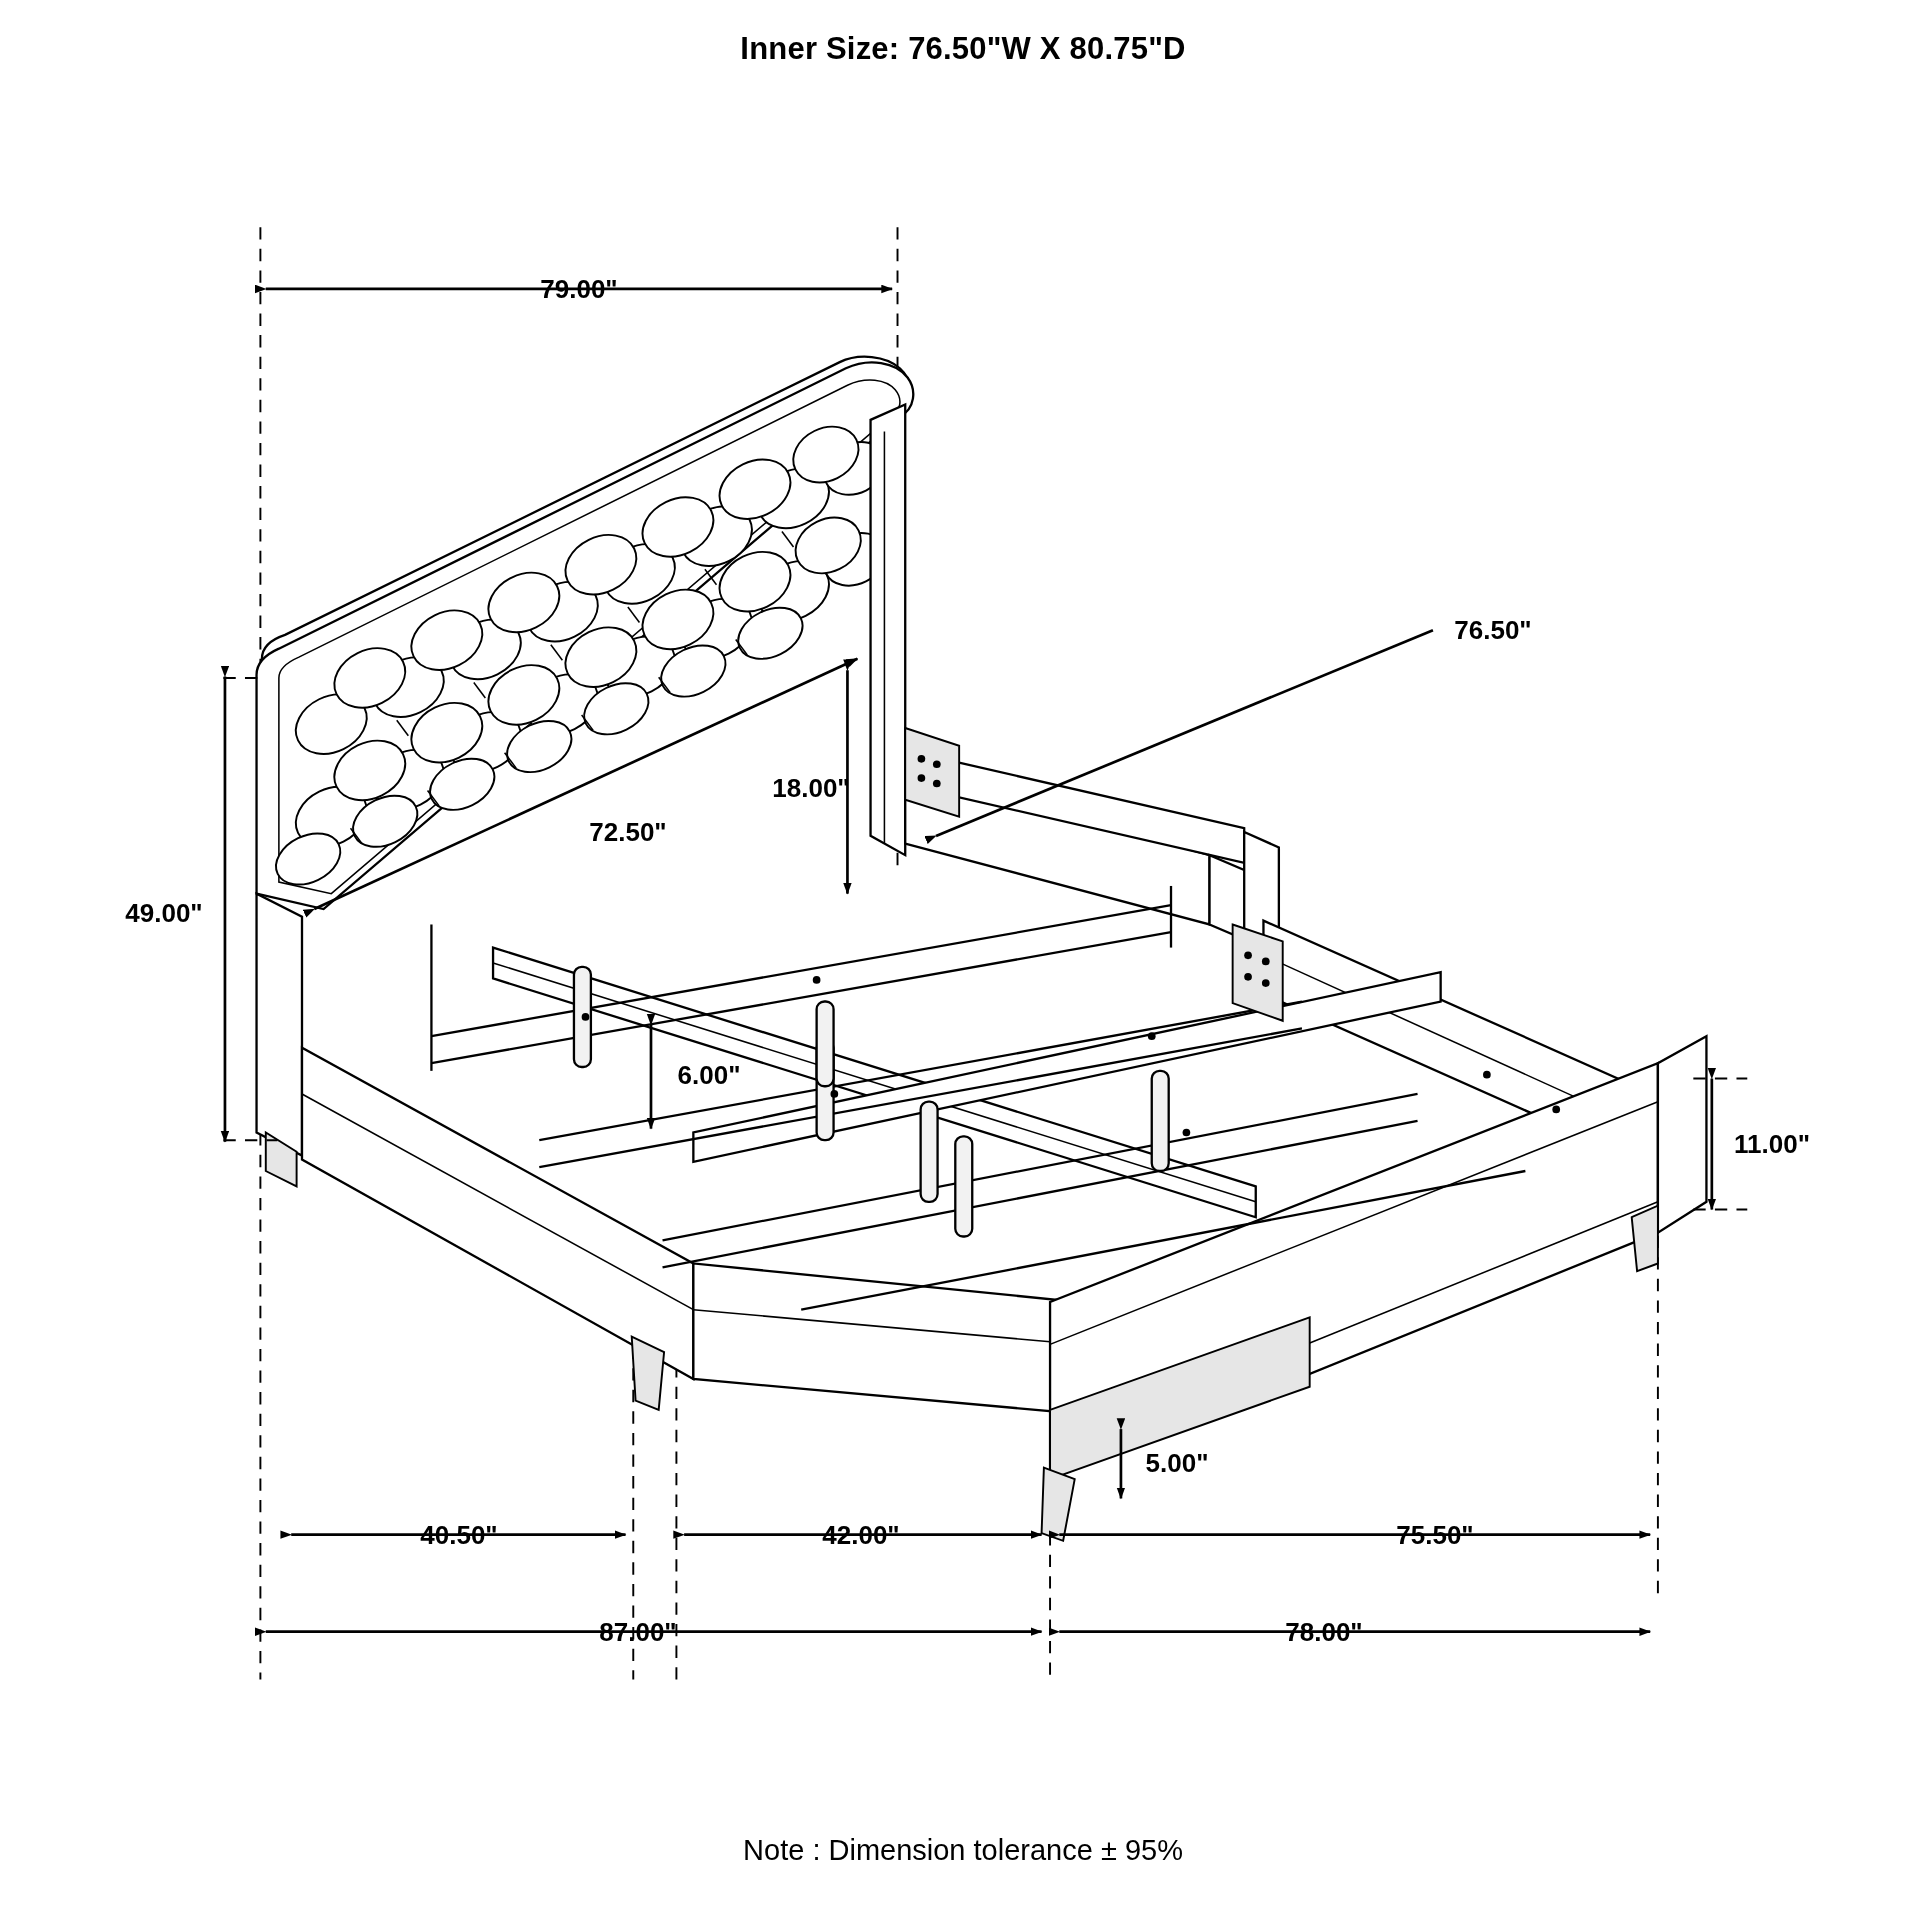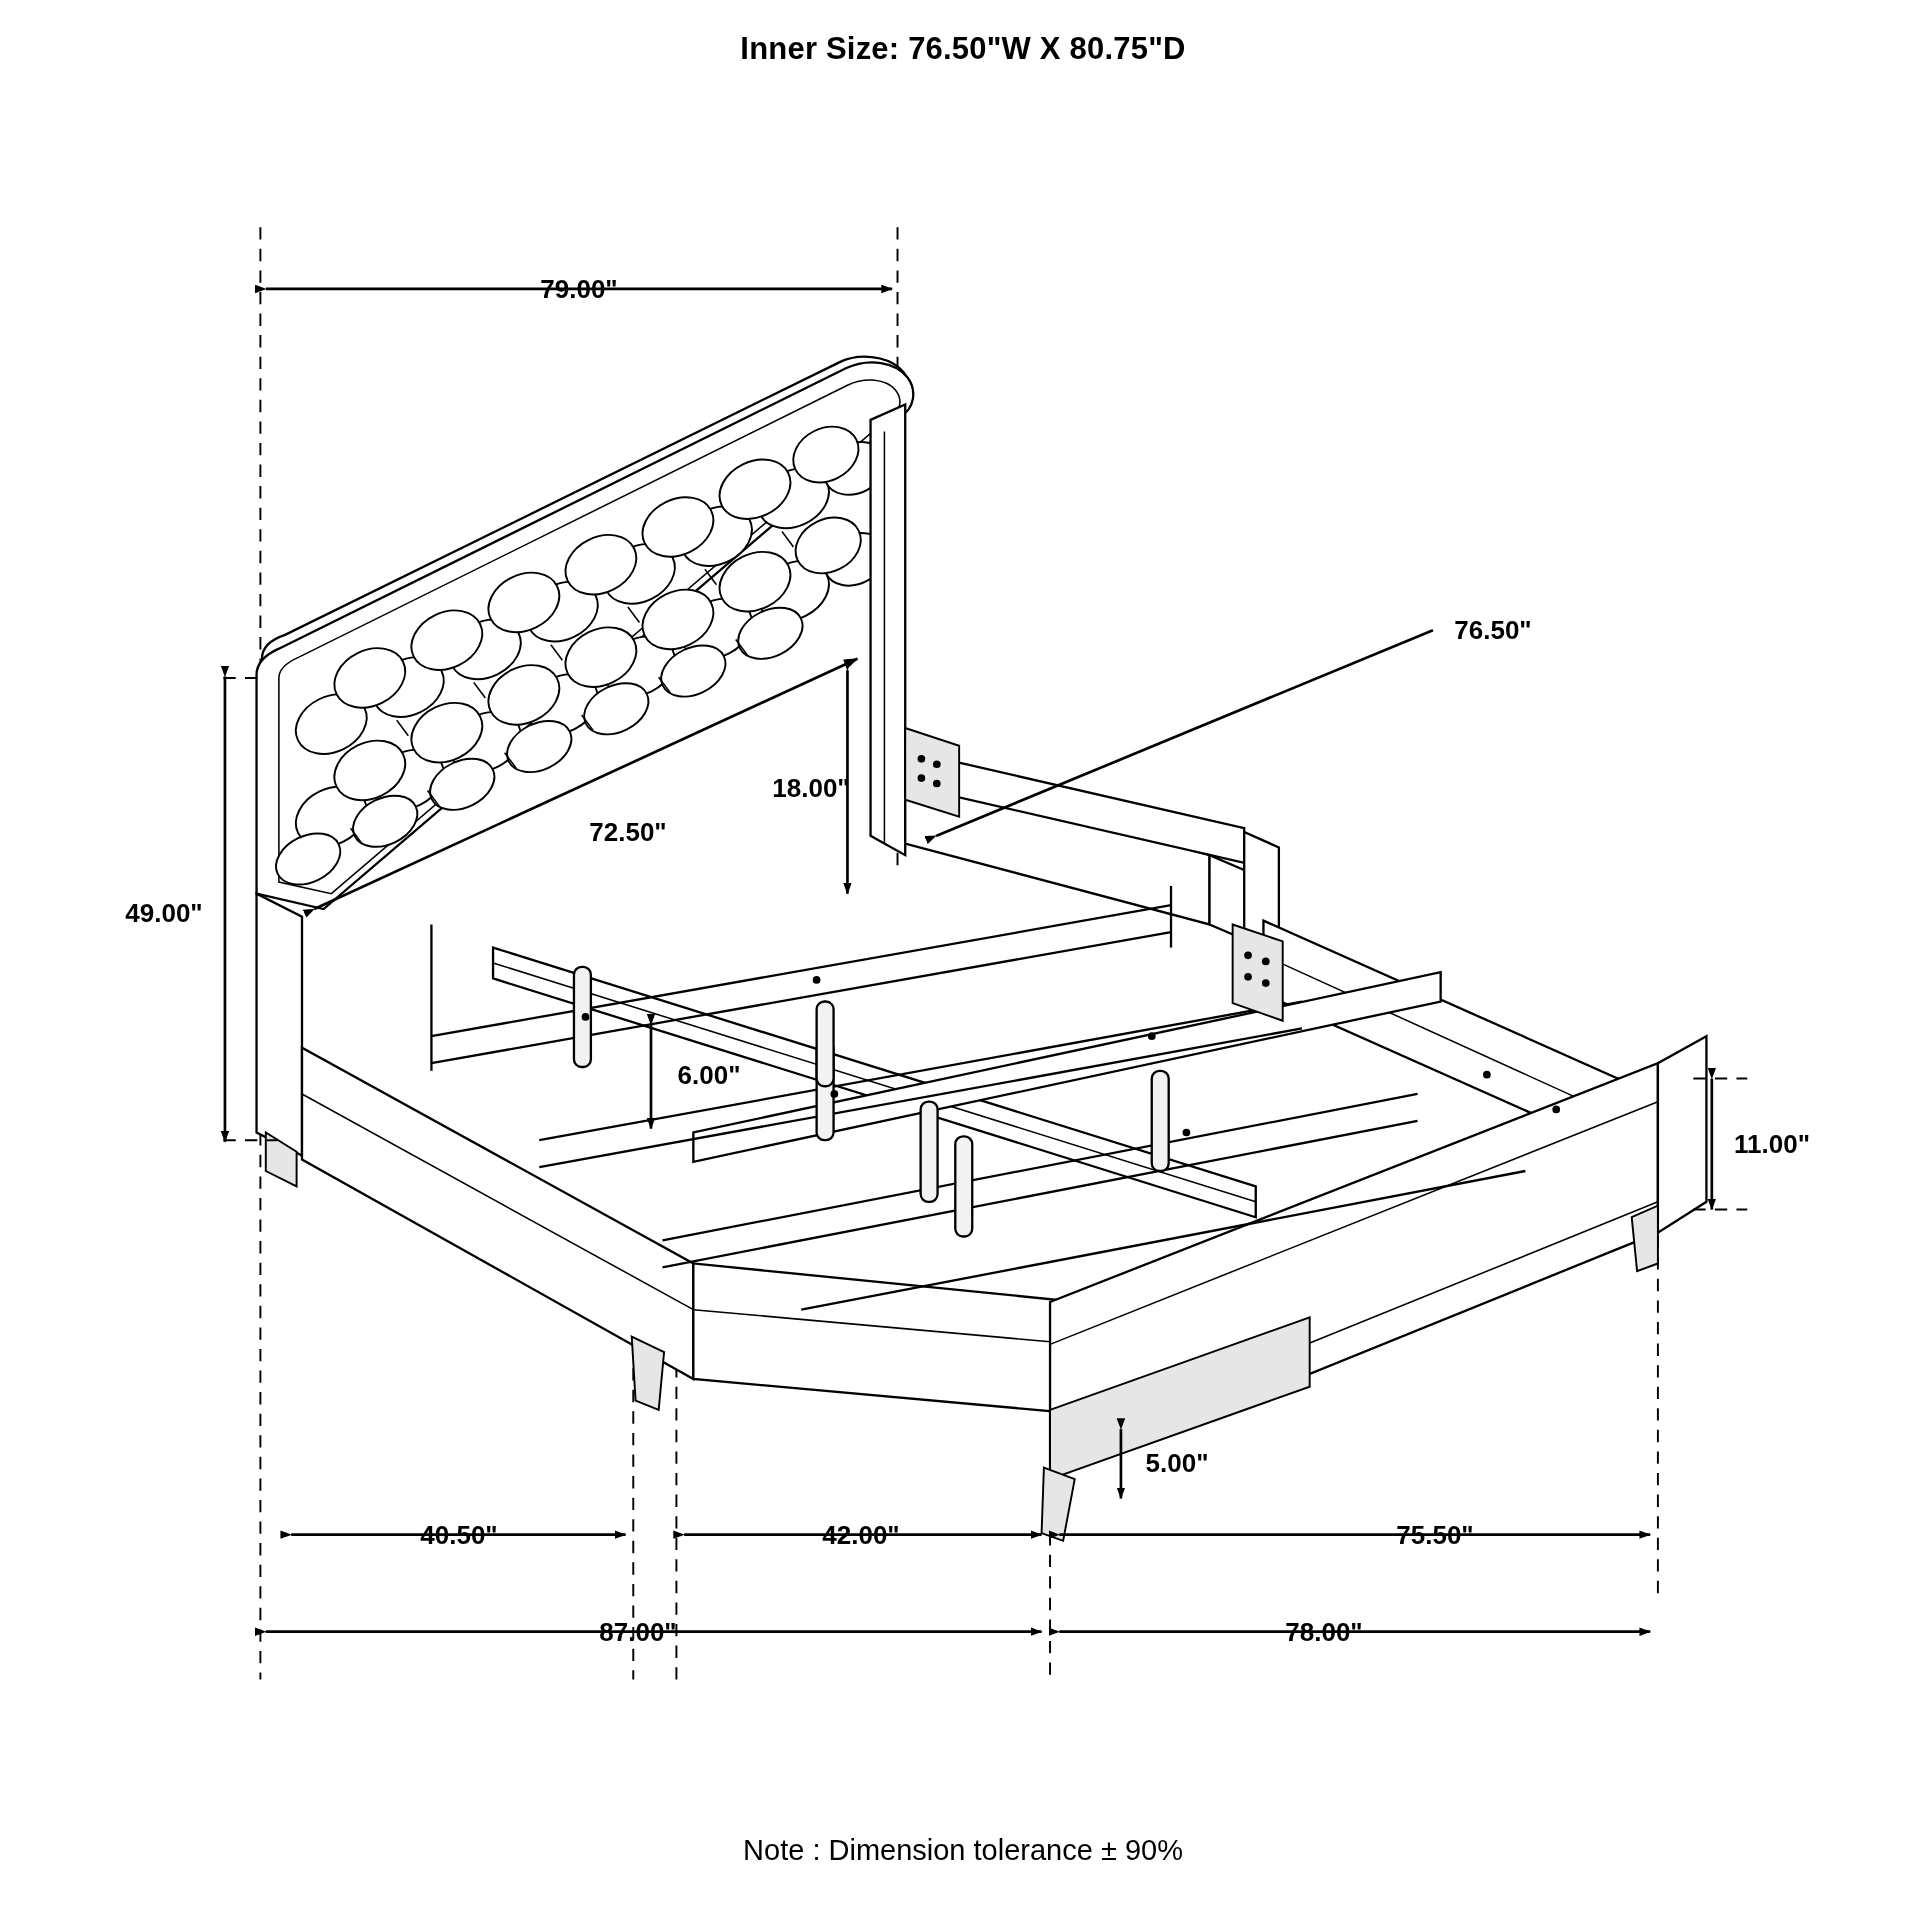--- a/index.html
+++ b/index.html
@@ -287,15 +287,15 @@
   <div class="dimlabel" style="left:1493px; top:630px;">76.50"</div>
   <div class="dimlabel" style="left:709px; top:1075px;">6.00"</div>
   <div class="dimlabel" style="left:1772px; top:1144px;">11.00"</div>
   <div class="dimlabel" style="left:1177px; top:1463px;">5.00"</div>
   <div class="dimlabel" style="left:459px; top:1535px;">40.50"</div>
   <div class="dimlabel" style="left:861px; top:1535px;">42.00"</div>
   <div class="dimlabel" style="left:1435px; top:1535px;">75.50"</div>
   <div class="dimlabel" style="left:638px; top:1632px;">87.00"</div>
   <div class="dimlabel" style="left:1324px; top:1632px;">78.00"</div>
 
-  <div class="note">Note : Dimension tolerance  ± 90%</div>
+  <div class="note">Note : Dimension tolerance  ± 95%</div>
 </div>
 
 
 </body></html>

